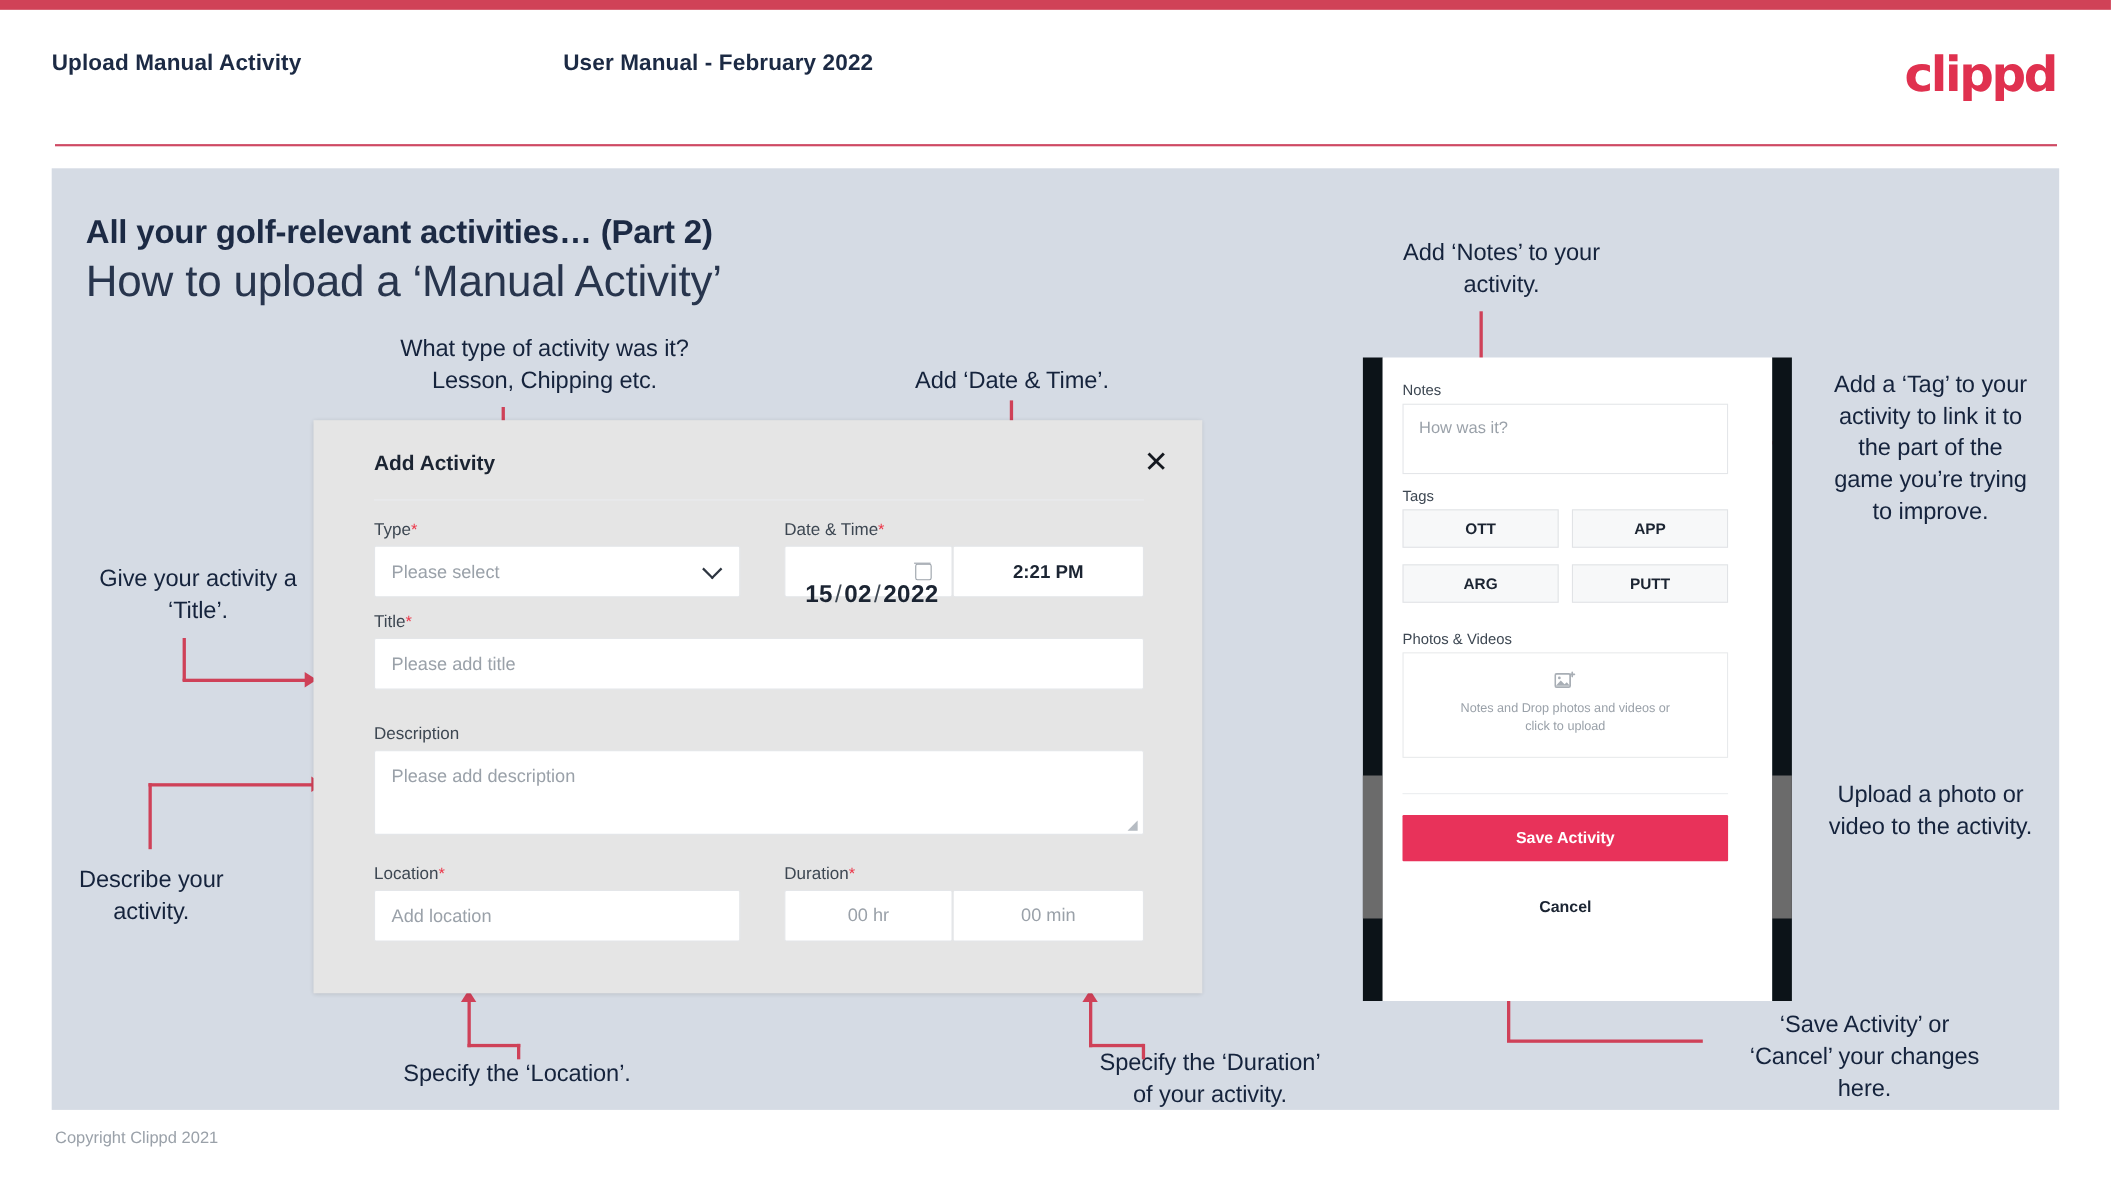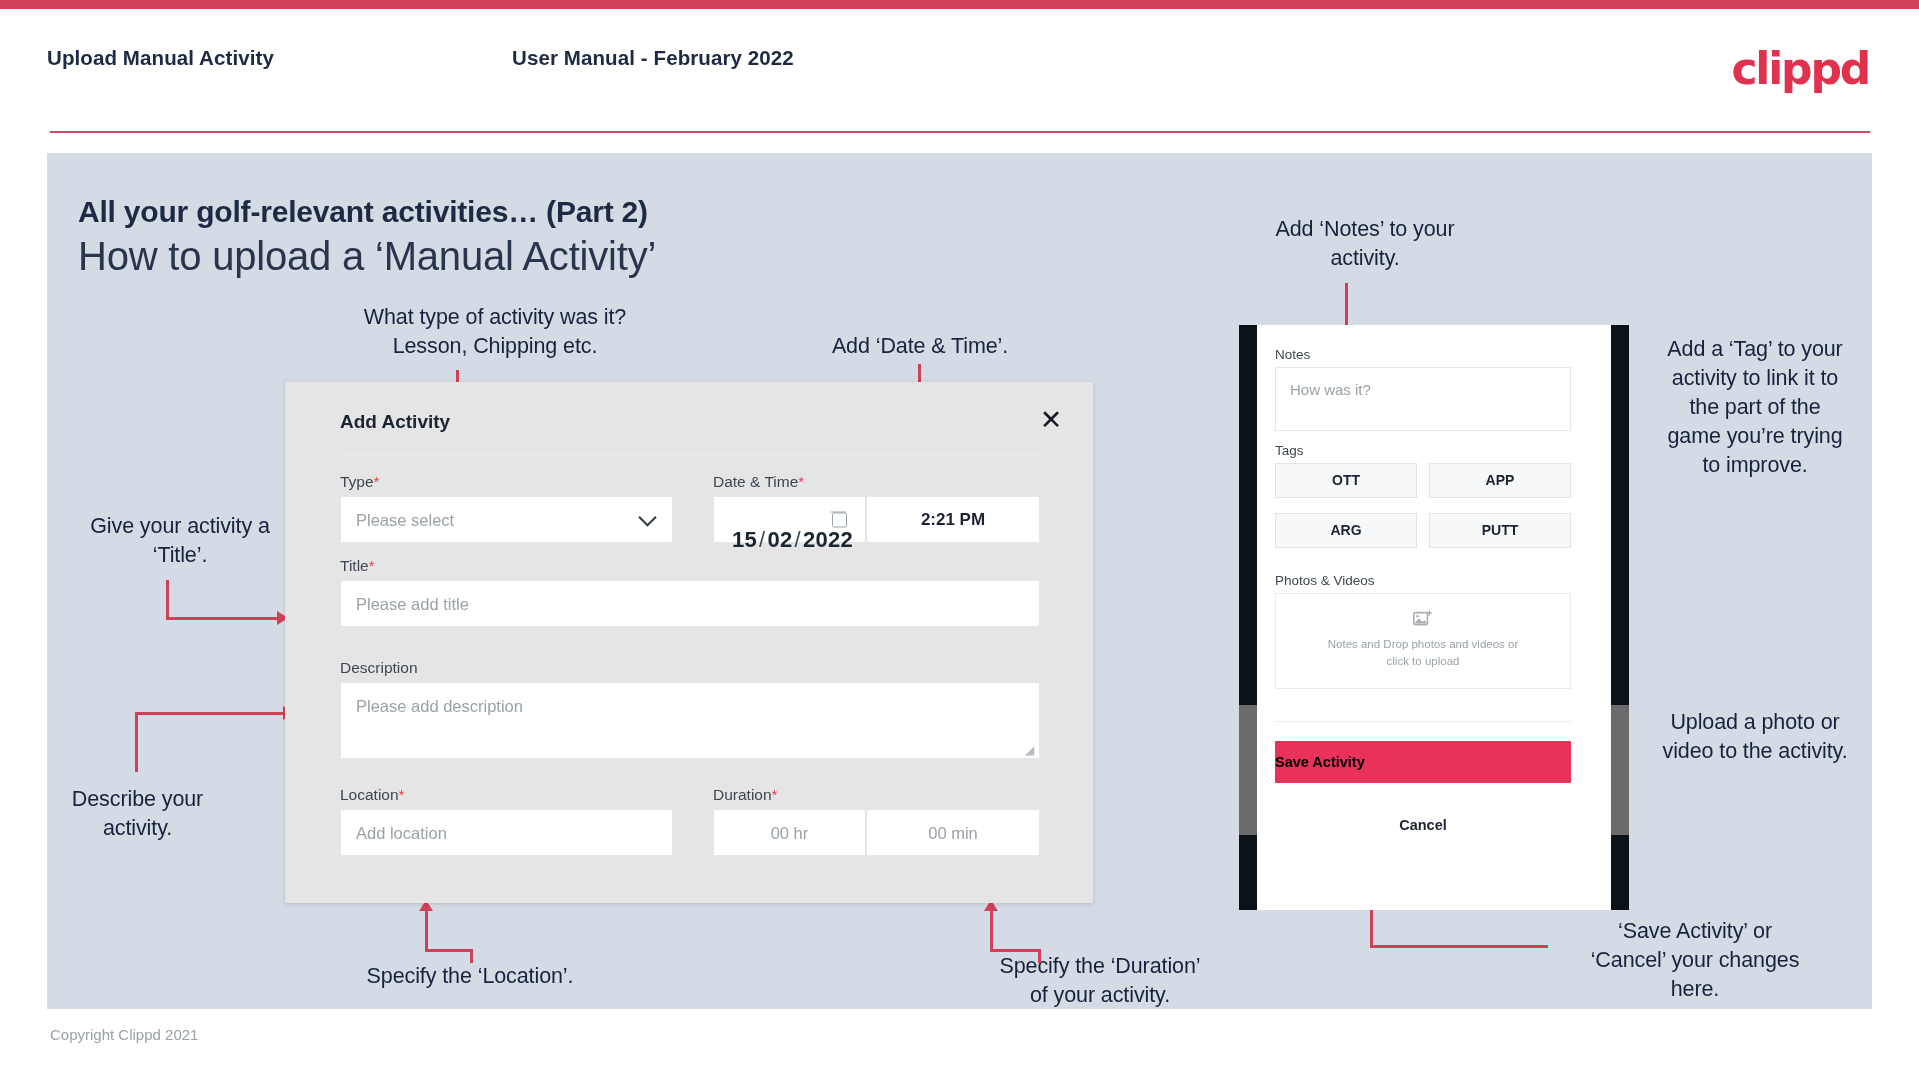--- a/index.html
+++ b/index.html
@@ -325,24 +325,24 @@
     transform: translateX(-50%);
     width: 20px; height: 17px;
   }
   .p-divider {
     position: absolute;
     height: 1px; background: #eceef0;
   }
   .save-btn {
     position: absolute;
     background: #e8325a;
-    color: #000000;
+    color: #ffffff;
     font-size: 14.5px;
     font-weight: 700;
-    text-align: left;
+    text-align: center;
     cursor: pointer;
     border-radius: 1px;
   }
   .cancel-btn {
     position: absolute;
     color: #1b2432;
     font-size: 14.5px;
     font-weight: 700;
     text-align: center;
     cursor: pointer;

